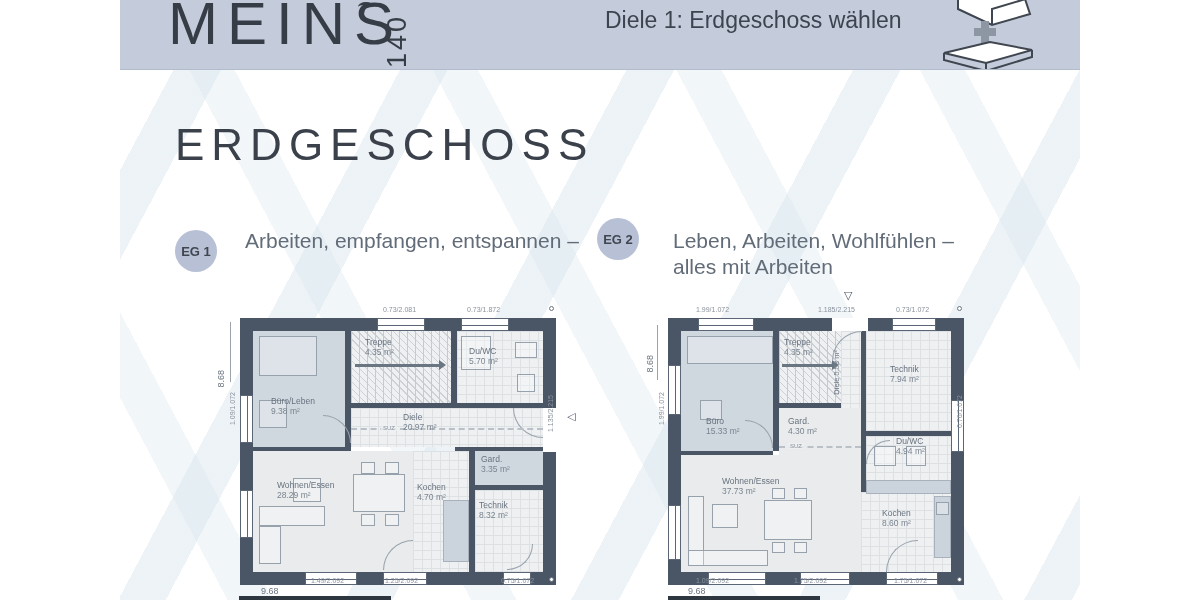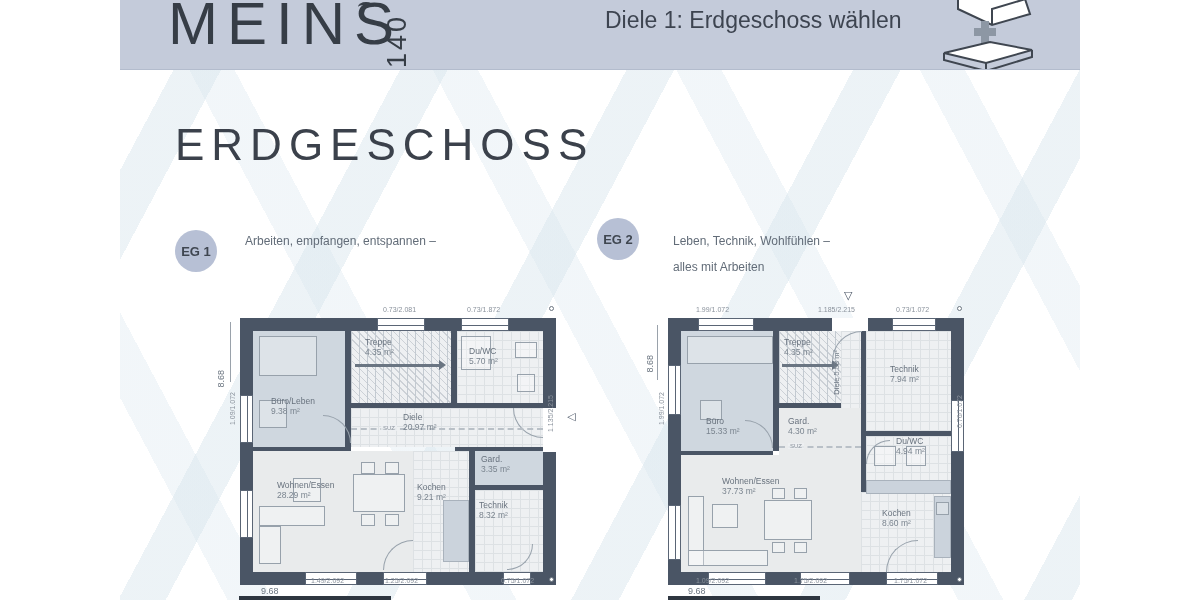--- a/index.html
+++ b/index.html
@@ -19,21 +19,21 @@
           letter-spacing:3px; color:#363d46; writing-mode:vertical-rl; transform:rotate(180deg); }
   .logo-mark { position:absolute; left:238px; top:2px; width:16px; height:10px;
           border-top:3px solid #363d46; border-radius:50% 50% 0 0; }
   .step { position:absolute; left:485px; top:7px; width:310px; font-size:23px; color:#3d4450; }
   .hicon { position:absolute; left:812px; top:-4px; }
   .title { position:absolute; left:55px; top:120px; font-size:44px; font-weight:300;
            letter-spacing:7px; color:#3b414b; }
   .badge { position:absolute; width:42px; height:42px; border-radius:50%; background:#b7c0d5;
            color:#3f4650; font-size:13px; font-weight:bold; display:flex; align-items:center;
            justify-content:center;text-align:right; }
-  .desc { position:absolute; font-size:12px; line-height:26px; color:#626c78; }
+  .desc { position:absolute; font-size:21px; line-height:26px; color:#626c78; }
   
   .plan { position:absolute; width:370px; height:300px; }
   .frame { position:absolute; border:13px solid #4a5565; }
   .rm, .wall, .win, .furn, .counter { position:absolute; }
   .wall { background:#4a5565; }
   .f-plain { background:#e9ebec; }
   .f-blue  { background:#cfd7df; }
   .f-grid  { background-color:#eef0f2;
     background-image: linear-gradient(#dde1e4 1px, transparent 1px),
                       linear-gradient(90deg,#dde1e4 1px, transparent 1px);
@@ -146,21 +146,21 @@
     <div class="counter" style="left:228px;top:200px;width:26px;height:62px;"></div>
 
     <div class="beam" style="left:136px;top:128px;width:192px;"></div>
     <div class="beam-label" style="left:166px;top:125px;">SUZ</div>
 
     <div class="rname" style="left:56px;top:96px;"><span>Büro/Leben</span><br><span class="area">9.38 m²</span></div>
     <div class="rname" style="left:150px;top:37px;"><span>Treppe</span><br><span class="area">4.35 m²</span></div>
     <div class="rname" style="left:254px;top:46px;"><span>Du/WC</span><br><span class="area">5.70 m²</span></div>
     <div class="rname" style="left:188px;top:112px;"><span>Diele</span><br><span class="area">20.97 m²</span></div>
     <div class="rname" style="left:62px;top:180px;"><span>Wohnen/Essen</span><br><span class="area">28.29 m²</span></div>
-    <div class="rname" style="left:202px;top:182px;"><span>Kochen</span><br><span class="area">9.21 m²</span></div>
+    <div class="rname" style="left:202px;top:182px;"><span>Kochen</span><br><span class="area">4.70 m²</span></div>
     <div class="rname" style="left:266px;top:154px;"><span>Gard.</span><br><span class="area">3.35 m²</span></div>
     <div class="rname" style="left:264px;top:200px;"><span>Technik</span><br><span class="area">8.32 m²</span></div>
 
     <div class="dim" style="left:168px;top:6px;">0.73/2.081</div>
     <div class="dim" style="left:252px;top:6px;">0.73/1.872</div>
     <div class="survey" style="left:334px;top:6px;"></div>
     <div class="dim total v" style="left:1px;top:70px;">8.68</div>
     <div class="dline" style="left:15px;top:22px;width:1px;height:60px;"></div>
     <div class="dim v" style="left:14px;top:92px;">1.09/1.072</div>
     <div class="dim v" style="left:332px;top:95px;">1.135/2.215</div>
@@ -168,21 +168,21 @@
     <div class="dim" style="left:96px;top:277px;">1.49/2.092</div>
     <div class="dim" style="left:170px;top:277px;">1.25/2.092</div>
     <div class="dim" style="left:286px;top:277px;">0.75/1.072</div>
     <div class="survey" style="left:334px;top:277px;"></div>
     <div class="dim total" style="left:46px;top:286px;">9.68</div>
     <div class="sbar" style="left:24px;top:296px;width:152px;"></div>
   </div>
 
   <div class="badge" style="left:477px;top:218px;">EG 2</div>
   <div class="desc" style="left:553px;top:228px;">
-    <div>Leben, Technik, Wohlfühlen –</div>
+    <div>Leben, Arbeiten, Wohlfühlen –</div>
     <div>alles mit Arbeiten</div>
   </div>
 
   <div class="plan" style="left:540px;top:300px;">
 
     <div class="rm f-blue" style="left:21px;top:31px;width:92px;height:120px;"></div>
     <div class="rm f-stairs" style="left:119px;top:31px;width:62px;height:72px;"></div>
     <div class="stair-arrow" style="left:122px;top:64px;width:50px;"></div>
     <div class="stair-head" style="left:172px;top:60px;"></div>
     <div class="rm f-grid" style="left:181px;top:31px;width:20px;height:105px;"></div>

